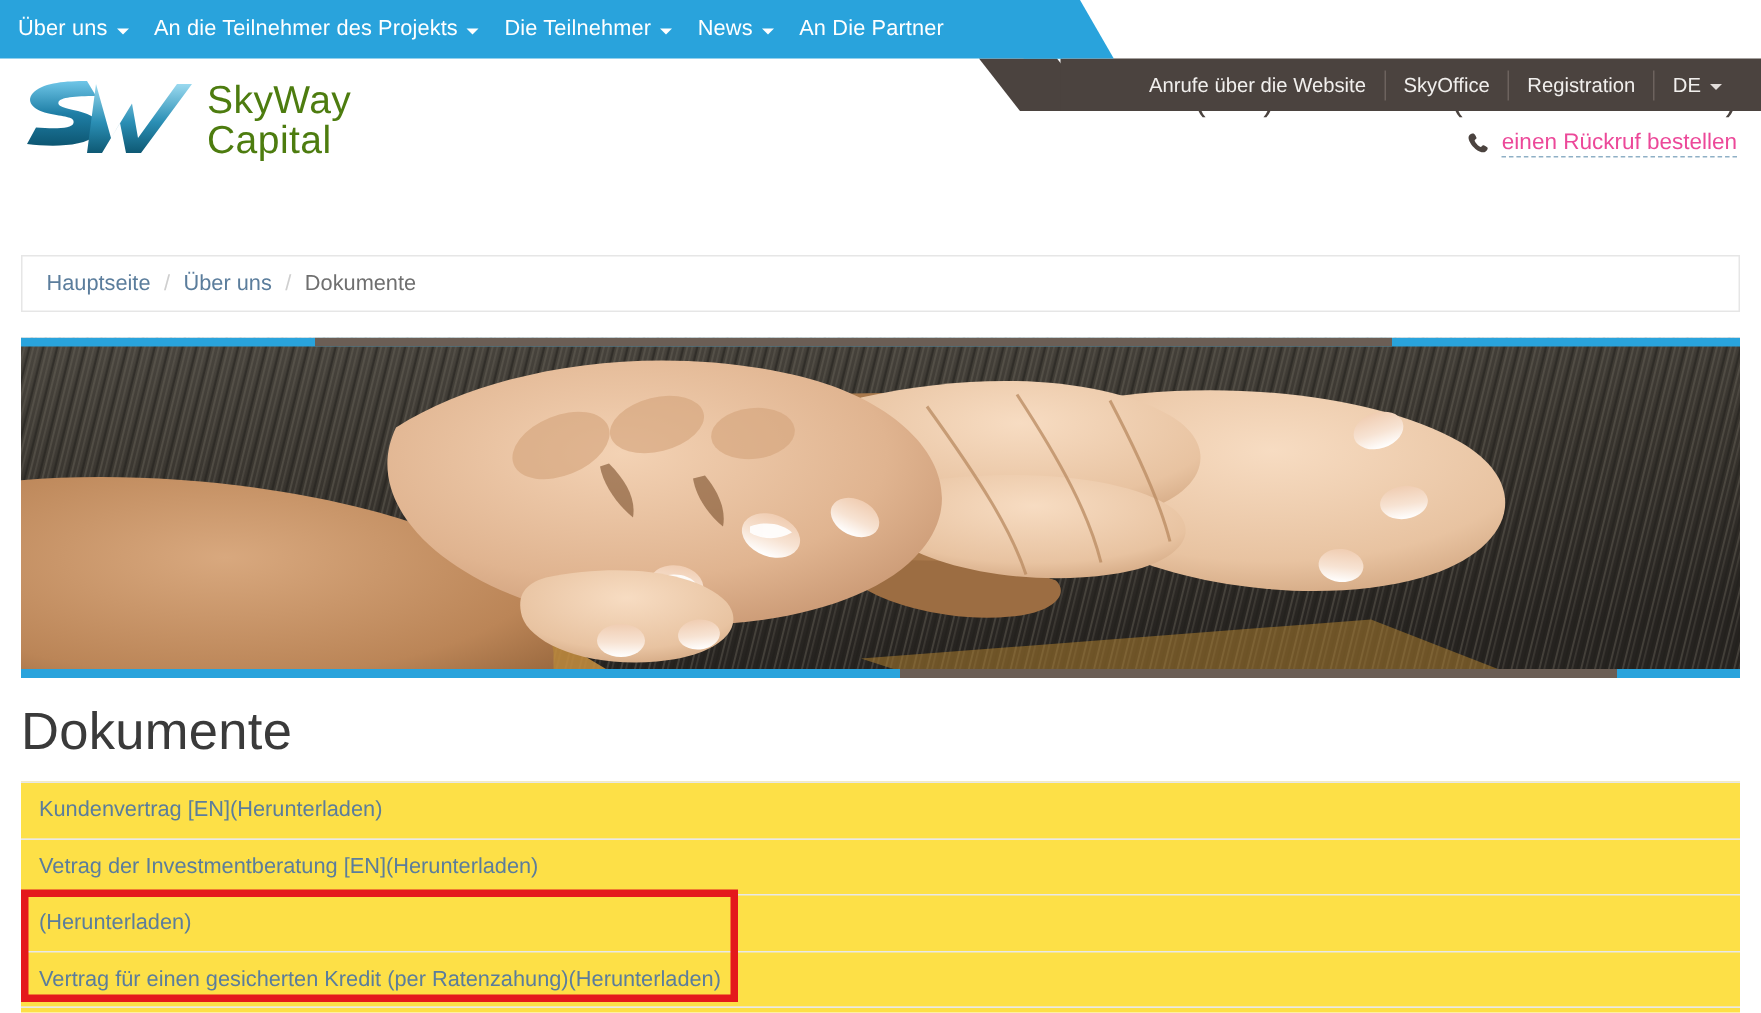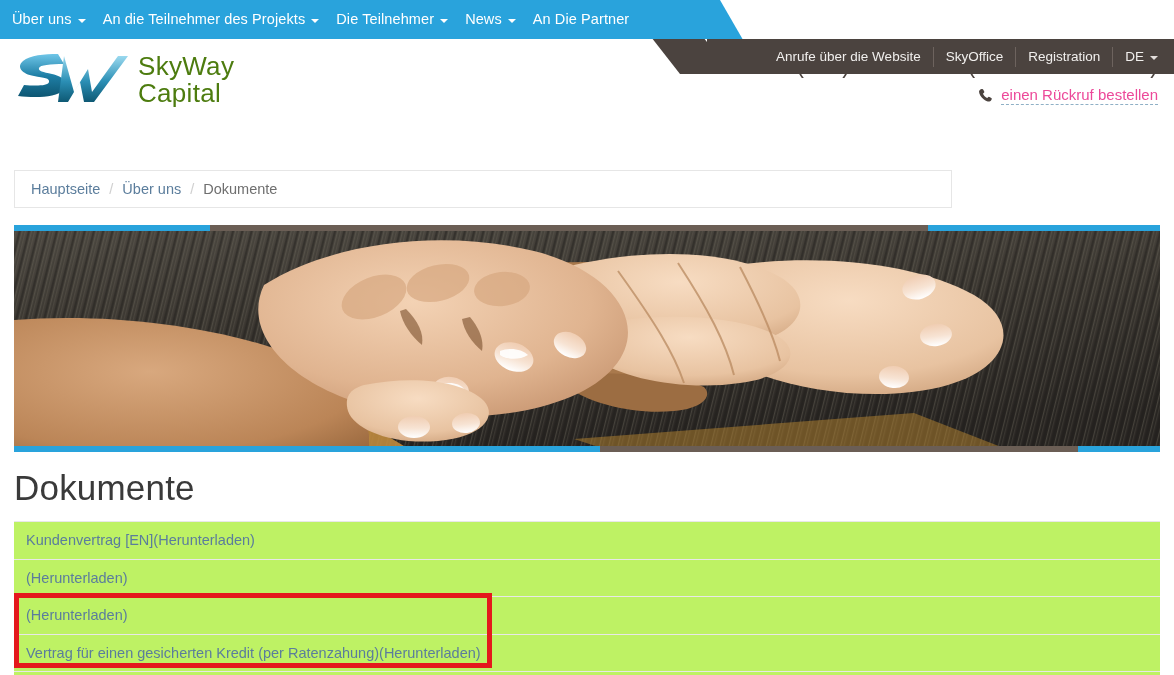--- a/index.html
+++ b/index.html
@@ -57,21 +57,21 @@
     width: 52px; height: 35px;
     background: #4b433f;
     transform: skewX(38deg);
     transform-origin: bottom left;
     z-index: 19;
   }
   .darkbar-inner {
     position: absolute; left: 707px; top: 39px;
     width: 467px; height: 35px;
     display: flex; align-items: center; justify-content: flex-end;
-    padding-right: 4px; z-index: 22;
+    padding-right: 14px; z-index: 22;
   }
   .dark-item {
     color: #f1efed; font-size: 13.5px; padding: 0 12px;
     display: inline-flex; align-items: center; cursor: pointer;
     white-space: nowrap;
   }
   .dark-sep { width: 1px; height: 20px; background: #6d635e; }
   .caret-light {
     display: inline-block; width: 0; height: 0;
     border-left: 4px solid transparent;
@@ -109,21 +109,21 @@
   .phone-ico { width: 15px; height: 15px; display:block; }
   .callback-link {
     color: #ec4899; font-size: 15px;
     border-bottom: 1px dashed #8fb0c6; cursor: pointer;
     padding-bottom: 1px;
   }
 
   
   .breadcrumb {
     position: absolute; left: 14px; top: 170px;
-    width: 938px; height: 38px;
+    width: 1146px; height: 38px;
     background: #fff; border: 1px solid #e6e6e6;
     display: flex; align-items: center; padding-left: 16px;
     font-size: 14.5px;
   }
   .bc-link { color: #5b7d9c; cursor: pointer; }
   .bc-sep { color: #cfcfcf; margin: 0 9px; }
   .bc-current { color: #6f6f6f; }
 
   
   .hero {
@@ -141,21 +141,21 @@
   }
 
   
   .doclist {
     position: absolute; left: 14px; top: 521px;
     width: 1146px;
   }
   .doc-row {
     height: 37.5px; border-top: 1px solid #e8e8e8;
     display: flex; align-items: center; padding-left: 12px;
-    font-size: 14.5px; background: #bef264;
+    font-size: 14.5px; background: #fde047;
   }
   .doc-row:last-child { border-bottom: 1px solid #e8e8e8; }
   .doc-link { color: #5b7d9c; cursor: pointer; }
   .doc-paren { color: #5b7d9c; }
 
   
   .redbox {
     position: absolute; left: 14px; top: 593px;
     width: 478px; height: 75px;
     border: 5px solid #e4191c;
@@ -366,20 +366,21 @@
   <div class="doclist">
 
     <div class="doc-row">
       <span class="doc-link">Kundenvertrag [EN]</span>
       <span class="doc-paren"> (</span>
       <span class="doc-link">Herunterladen</span>
       <span class="doc-paren">)</span>
     </div>
 
     <div class="doc-row">
+      <span class="doc-link">Vetrag der Investmentberatung [EN]</span>
       <span class="doc-paren"> (</span>
       <span class="doc-link">Herunterladen</span>
       <span class="doc-paren">)</span>
     </div>
 
     <div class="doc-row">
       <span class="doc-paren"> (</span>
       <span class="doc-link">Herunterladen</span>
       <span class="doc-paren">)</span>
     </div>

